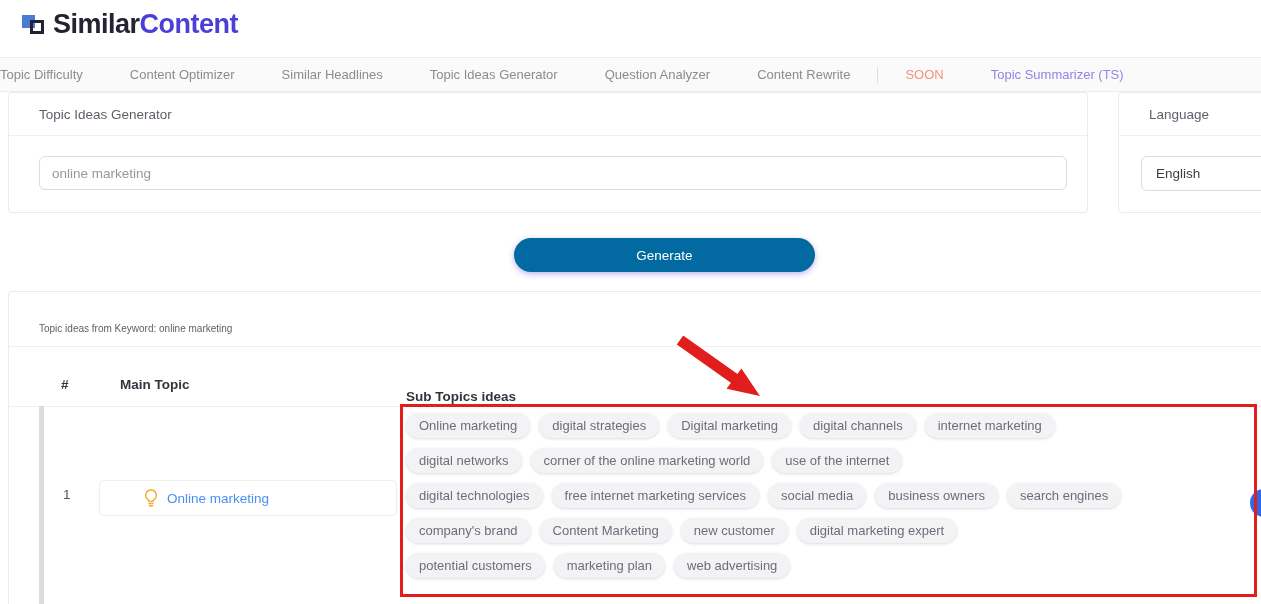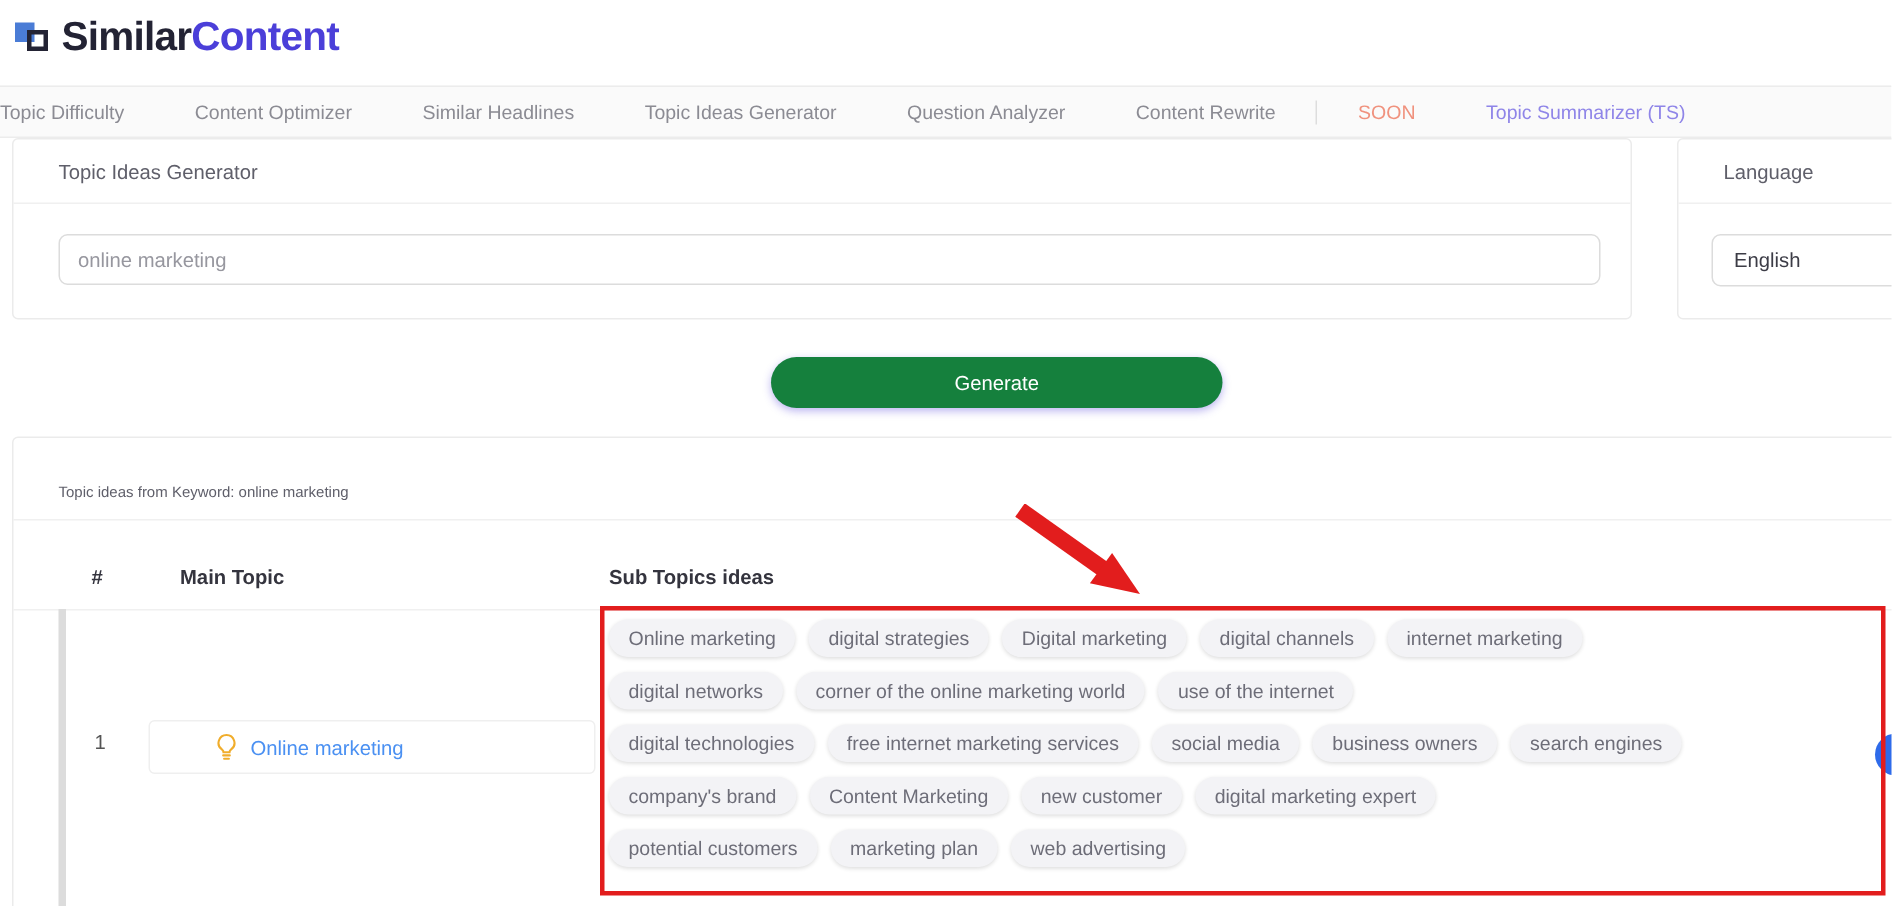--- a/index.html
+++ b/index.html
@@ -4,21 +4,21 @@
 <style>
   * { box-sizing: border-box; }
   html,body { margin:0; padding:0; }
   body {
     width:1261px; height:604px; overflow:hidden; position:relative;
     background:#ffffff; font-family:"Liberation Sans", sans-serif; color:#555;
   }
 
   
   .topbar { position:absolute; top:0; left:0; right:0; height:57px; background:#fff; }
-  .logo { position:absolute; left:10px; top:11px; display:flex; align-items:center; gap:5px; cursor:pointer; }
+  .logo { position:absolute; left:22px; top:11px; display:flex; align-items:center; gap:5px; cursor:pointer; }
   .logo-icon { width:26px; height:27px; position:relative; }
   .logo-icon .sq-blue { position:absolute; left:0; top:4px; width:13px; height:13px; background:#4a7cd6; }
   .logo-icon .sq-dark { position:absolute; left:8px; top:9px; width:14px; height:14px; border:3px solid #232334; background:transparent; }
   .logo-text { font-size:27px; font-weight:700; letter-spacing:-0.5px; line-height:1; }
   .logo-similar { color:#232334; }
   .logo-content { color:#4b3fd9; }
 
   
   .navbar {
     position:absolute; top:57px; left:0; right:0; height:35px;
@@ -45,33 +45,33 @@
 
   .language-card { left:1118px; top:92px; width:220px; height:121px; }
   .language-select {
     position:absolute; left:22px; top:63px; width:185px; height:35px;
     border:1px solid #dcdcdc; border-radius:6px; display:flex; align-items:center;
     padding-left:14px; font-size:13.5px; color:#3c3c46; cursor:pointer; background:#fff;
   }
 
   .generate-btn {
     position:absolute; left:514px; top:238px; width:301px; height:34px;
-    border:none; border-radius:17px; background:#15803d; color:#fff;
+    border:none; border-radius:17px; background:#0369a1; color:#fff;
     font-size:13.5px; font-family:inherit; cursor:pointer;
     box-shadow:0 2px 6px rgba(57,40,212,.35);
   }
 
   
   .results-card { left:8px; top:291px; width:1262px; height:330px; }
   .results-title { position:absolute; left:30px; top:20px; font-size:10px; color:#5f5f6a;margin-top:11px; }
   .results-divider { position:absolute; left:0; right:0; top:54px; border-top:1px solid #f0f0f0; }
   .th { position:absolute; top:85px; font-size:13.5px; font-weight:bold; color:#34343e; }
   .th-index { left:52px; }
   .th-main { left:87px;padding-left:24px; }
-  .th-sub { left:397px; }
+  .th-sub { left:397px;margin-top:12px; }
   .table-head-line { position:absolute; left:0; right:0; top:114px; border-top:1px solid #f0f0f0; }
   .row-accent { position:absolute; left:30px; top:114px; bottom:0; width:5px; background:#dcdcdc; }
   .row-index { position:absolute; left:54px; top:195px; font-size:13.5px; color:#555; }
 
   .main-topic-box {
     position:absolute; left:90px; top:188px; width:298px; height:36px;
     border:1px solid #efefef; border-radius:4px;
     display:flex; align-items:center; padding-left:44px; gap:9px;
   }
   .main-topic-link { color:#4a90f2; font-size:13.5px; cursor:pointer; }

